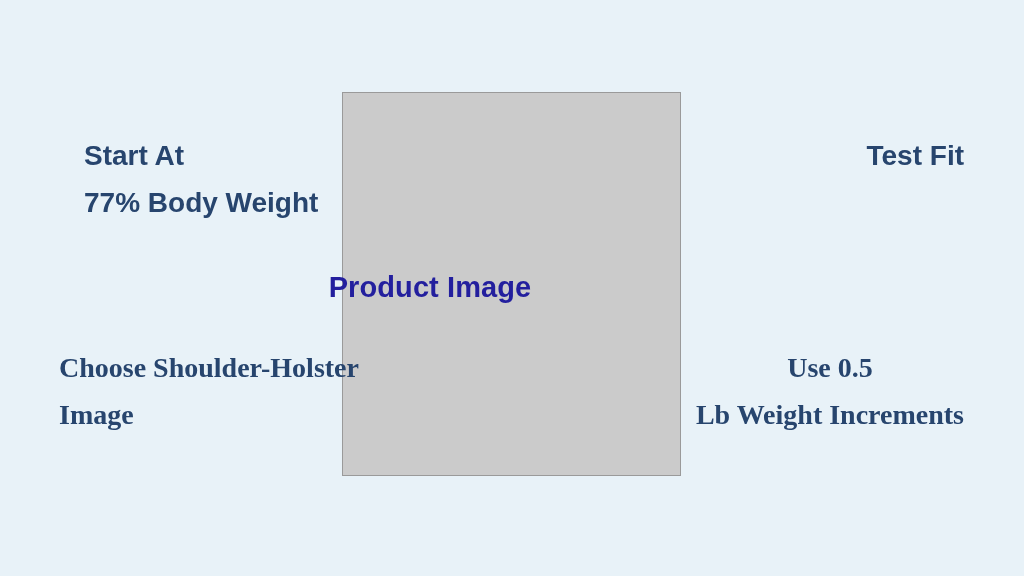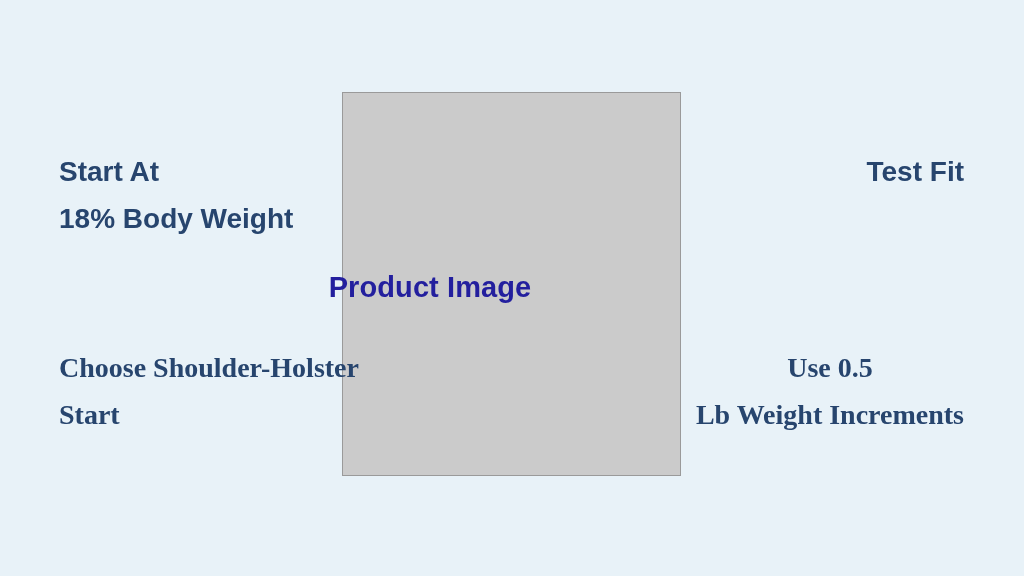--- a/index.html
+++ b/index.html
@@ -65,21 +65,22 @@
     left: 59px;
     text-align: left;
   }
 
   .callout-right {
     right: 60px;
     text-align: center;
   }
 
   .callout-top {
-    top: 148px;
+    top: 132px;
+    margin-left: 25px;
   }
 
   .callout-bottom {
     top: 344px;
     font-family: Liberation Serif, serif;
   }
 
   .callout .line {
     display: block;
   }
@@ -88,30 +89,30 @@
 <body>
 
 <div id="slide">
 
   <div class="product-image-box"></div>
 
   <div class="product-image-label">Product Image</div>
 
   <div class="callout callout-left callout-top">
     <span class="line">Start At</span>
-    <span class="line">18% Body Weight</span>
+    <span class="line">77% Body Weight</span>
   </div>
 
   <div class="callout callout-right callout-top">
     <span class="line">Test Fit</span>
   </div>
 
   <div class="callout callout-left callout-bottom">
     <span class="line">Choose Shoulder-Holster</span>
-    <span class="line">Start</span>
+    <span class="line">Image</span>
   </div>
 
   <div class="callout callout-right callout-bottom">
     <span class="line">Use 0.5</span>
     <span class="line">Lb Weight Increments</span>
   </div>
 
 </div>
 
 </body></html>

